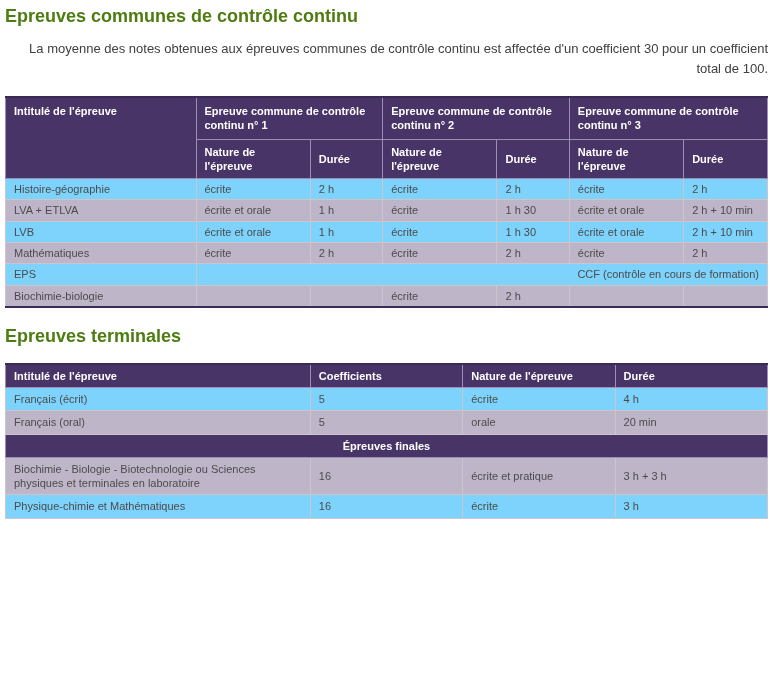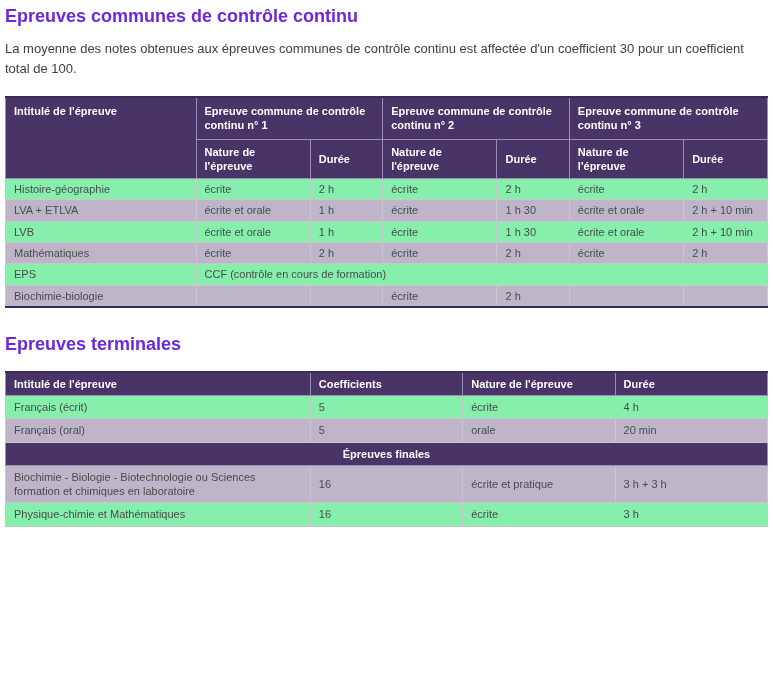--- a/index.html
+++ b/index.html
@@ -8,32 +8,33 @@
     width: 773px; height: 678px;
     overflow: hidden;
     background: #ffffff;
     font-family: "Liberation Sans", sans-serif;
   }
   .page { padding: 4px 5px 0 5px; }
 
   h1.section-title {
     font-size: 18px;
     font-weight: bold;
-    color: #6d28d9;
+    color: #4d7c0f;
     margin: 2px 0 12px 0;
     line-height: 1.15;
   }
-  h1.second { margin-top: 26px; margin-bottom: 16px; }
+  h1.second { margin-top: 18px; margin-bottom: 16px; }
 
   p.intro {
     font-size: 13px;
     color: #404040;
     line-height: 1.55;
     margin: 0 0 17px 0;
     width: 763px;
+    text-align: right;
   }
 
   table.data-table {
     border-collapse: collapse;
     width: 763px;
     font-size: 11px;
     color: #4b4b4b;
     border-top: 2px solid #3a2a56;
     table-layout: fixed;
   }
@@ -51,23 +52,23 @@
     background: #483467;
     color: #ffffff;
     font-weight: bold;
     border: 1px solid #9c8fb5;
   }
   .data-table th.vtop { vertical-align: top; padding-top: 6px; }
   .data-table thead tr.group-row th { padding-top: 6px; padding-bottom: 6px; }
   .data-table thead tr.sub-row th { padding-top: 5px; padding-bottom: 5px; }
 
   tr.shaded td { background: #bfb5c9; }
-  tr.plain td { background: #86efac; }
-
-  td.merged-ccf { text-align: left; }
+  tr.plain td { background: #7dd3fc; }
+
+  td.merged-ccf { text-align: right; }
 
   th.banner {
     text-align: center;
     padding-top: 5px;
     padding-bottom: 5px;
   }
   table.term td, table.term th { padding-top: 4px; padding-bottom: 4px; }
 </style>
 </head>
 <body>
@@ -182,21 +183,21 @@
       <tr class="shaded">
         <td>Français (oral)</td>
         <td>5</td>
         <td>orale</td>
         <td>20 min</td>
       </tr>
       <tr>
         <th colspan="4" class="dark banner">Épreuves finales</th>
       </tr>
       <tr class="shaded">
-        <td>Biochimie - Biologie - Biotechnologie ou Sciences formation et chimiques en laboratoire</td>
+        <td>Biochimie - Biologie - Biotechnologie ou Sciences physiques et terminales en laboratoire</td>
         <td>16</td>
         <td>écrite et pratique</td>
         <td>3 h + 3 h</td>
       </tr>
       <tr class="plain">
         <td>Physique-chimie et Mathématiques</td>
         <td>16</td>
         <td>écrite</td>
         <td>3 h</td>
       </tr>

